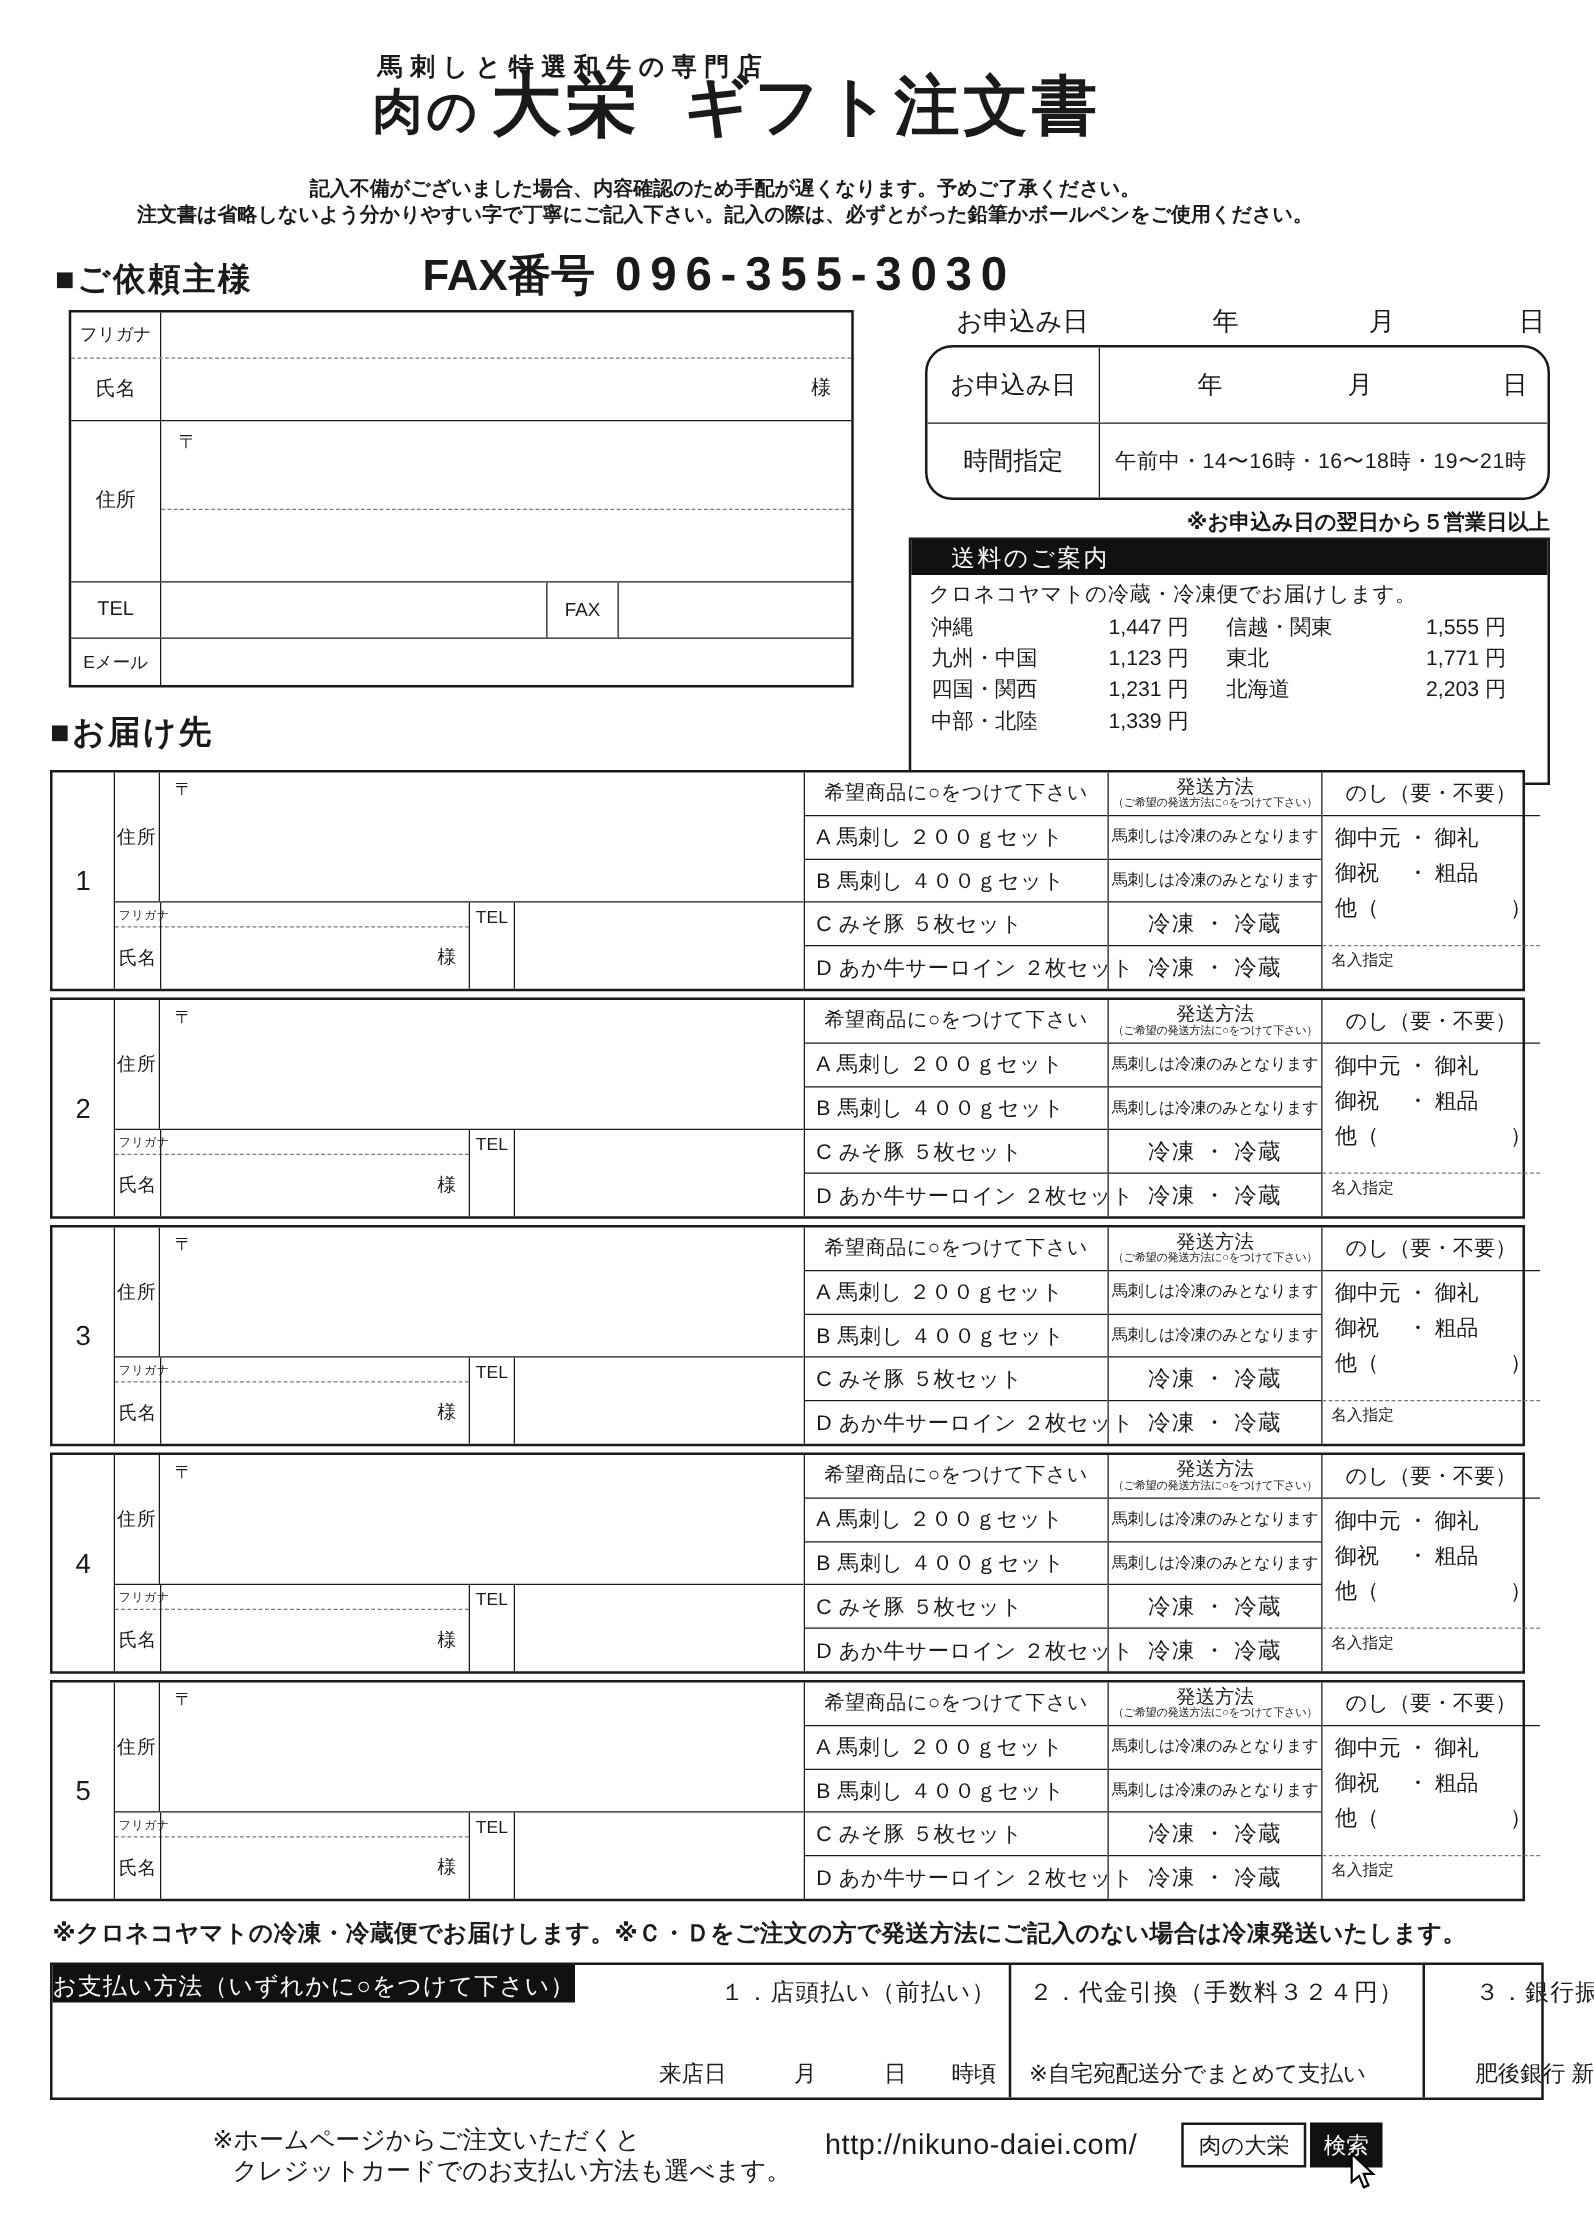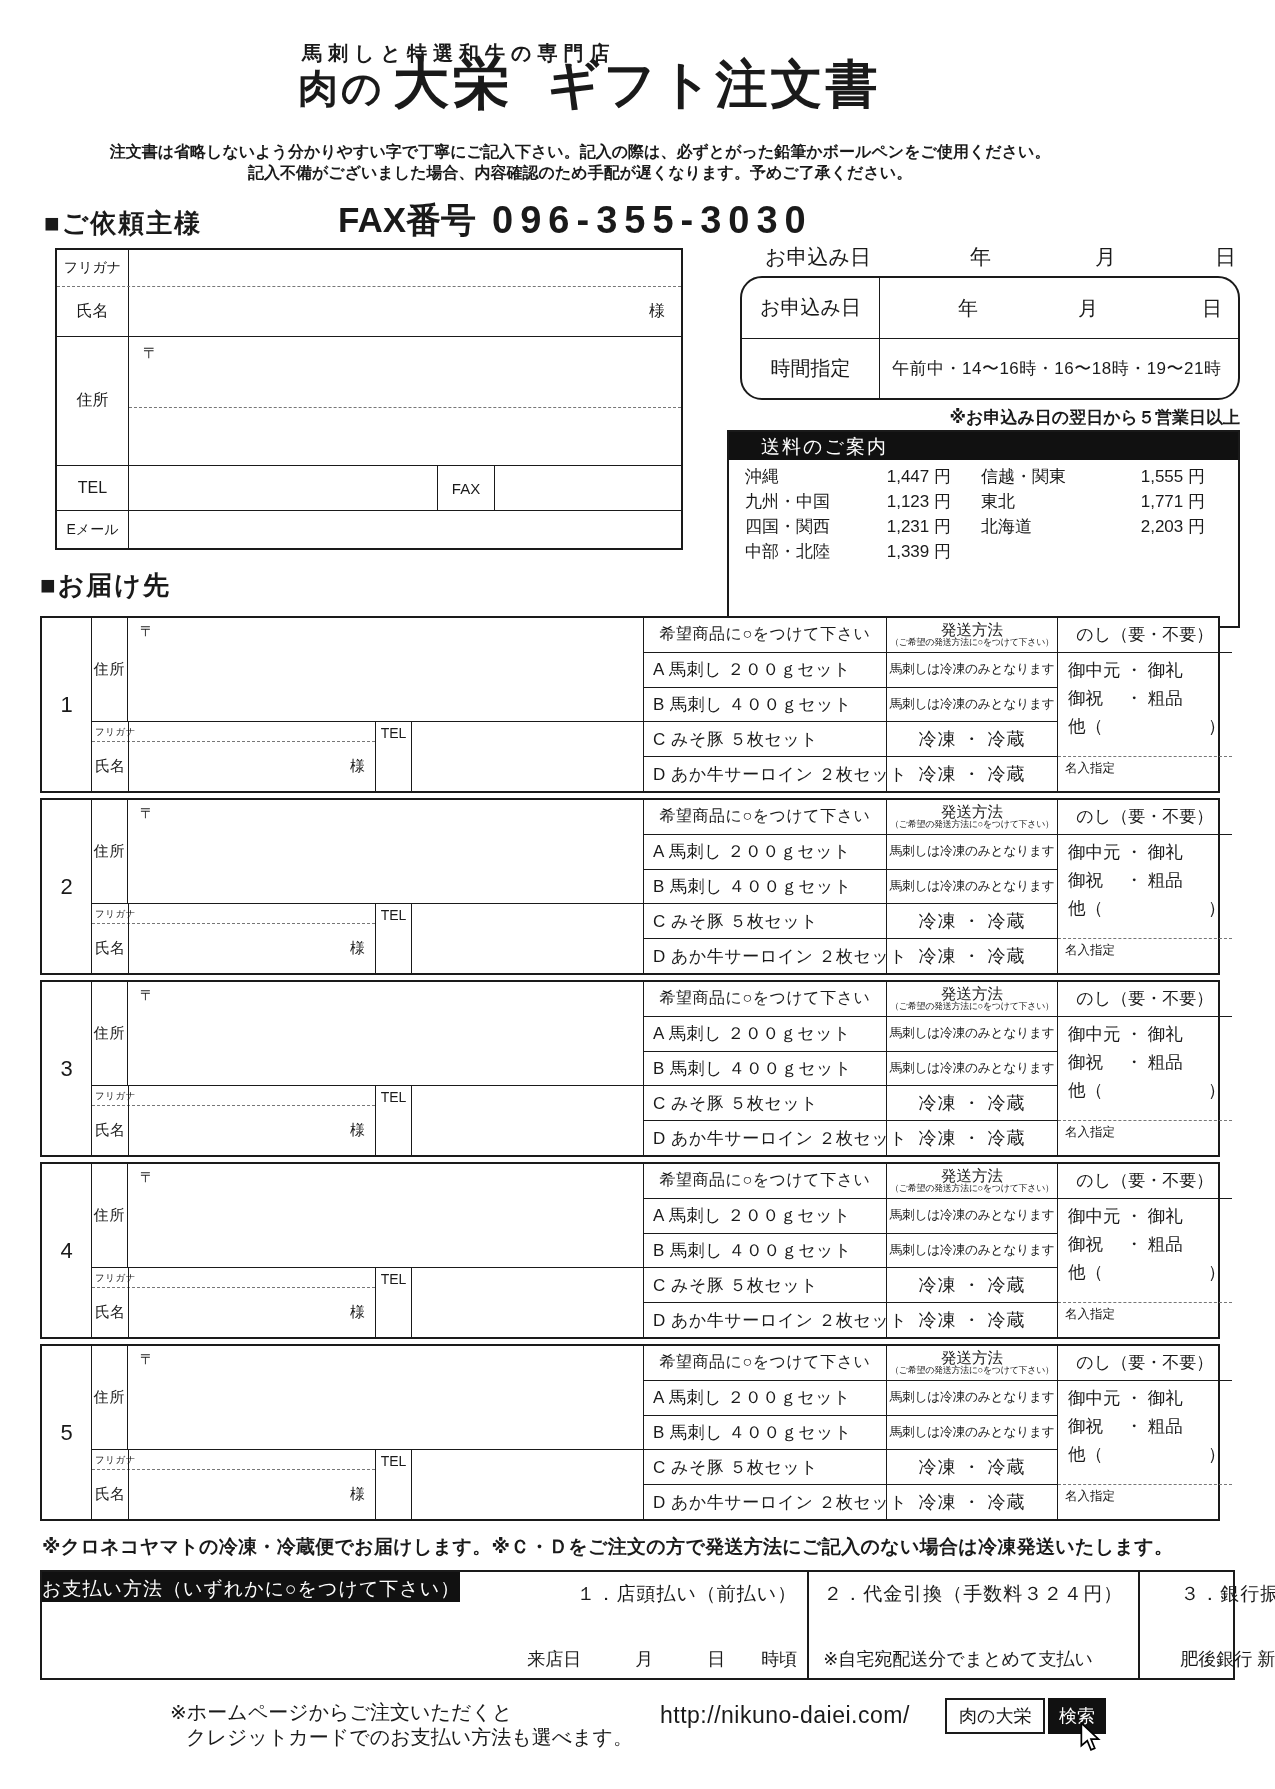--- a/index.html
+++ b/index.html
@@ -121,22 +121,22 @@
 </head>
 <body>
 
 <div class="abs tagline">馬刺しと特選和牛の専門店</div>
 <div class="abs logo-row">
   <span class="logo-prefix">肉の</span>
   <span class="logo-main">大栄</span>
   <span class="form-title">ギフト注文書</span>
 </div>
 <div class="abs notes">
+  <div>記入不備がございました場合、内容確認のため手配が遅くなります。予めご了承ください。</div>
   <div>注文書は省略しないよう分かりやすい字で丁寧にご記入下さい。記入の際は、必ずとがった鉛筆かボールペンをご使用ください。</div>
-  <div>記入不備がございました場合、内容確認のため手配が遅くなります。予めご了承ください。</div>
 </div>
 <div class="abs fax-line">
   <span class="fax-label">FAX番号</span>
   <span class="fax-number">096-355-3030</span>
 </div>
 
 <div class="abs sec-title" id="requester-title">■ご依頼主様</div>
 <div class="abs req-table">
   <div class="req-row furigana">
     <div class="req-label sm">フリガナ</div>
@@ -187,20 +187,21 @@
     <div class="wish-content">
       <span class="time-opts">午前中・14〜16時・16〜18時・19〜21時</span>
     </div>
   </div>
 </div>
 <div class="abs deadline-note">※お申込み日の翌日から５営業日以上</div>
 
 <div class="abs ship-box">
   <div class="ship-header">送料のご案内</div>
   <div class="ship-body">
+    <div class="ship-desc">クロネコヤマトの冷蔵・冷凍便でお届けします。</div>
     <div class="fee-grid">
       <span>沖縄</span>
         <span class="p">1,447 円</span>
         <span></span>
         <span>信越・関東</span>
         <span class="p">1,555 円</span>
       <span>九州・中国</span>
         <span class="p">1,123 円</span>
         <span></span>
         <span>東北</span>

